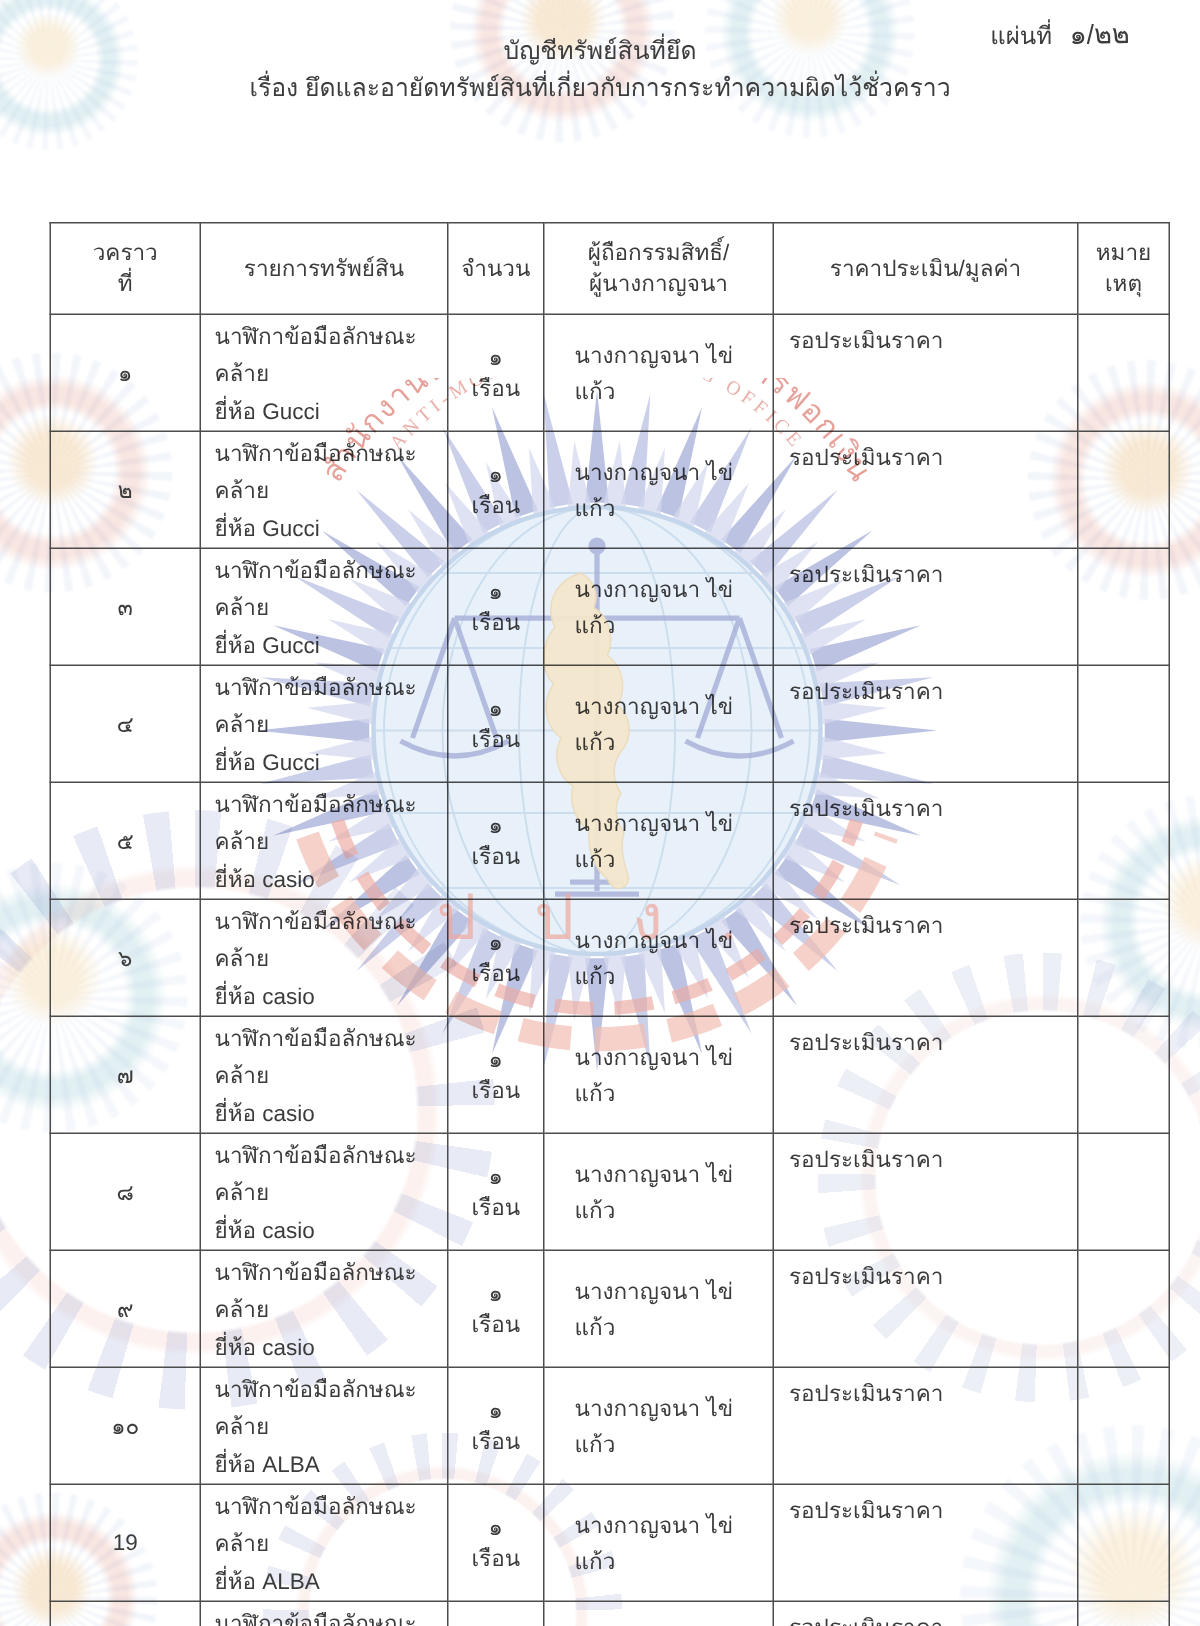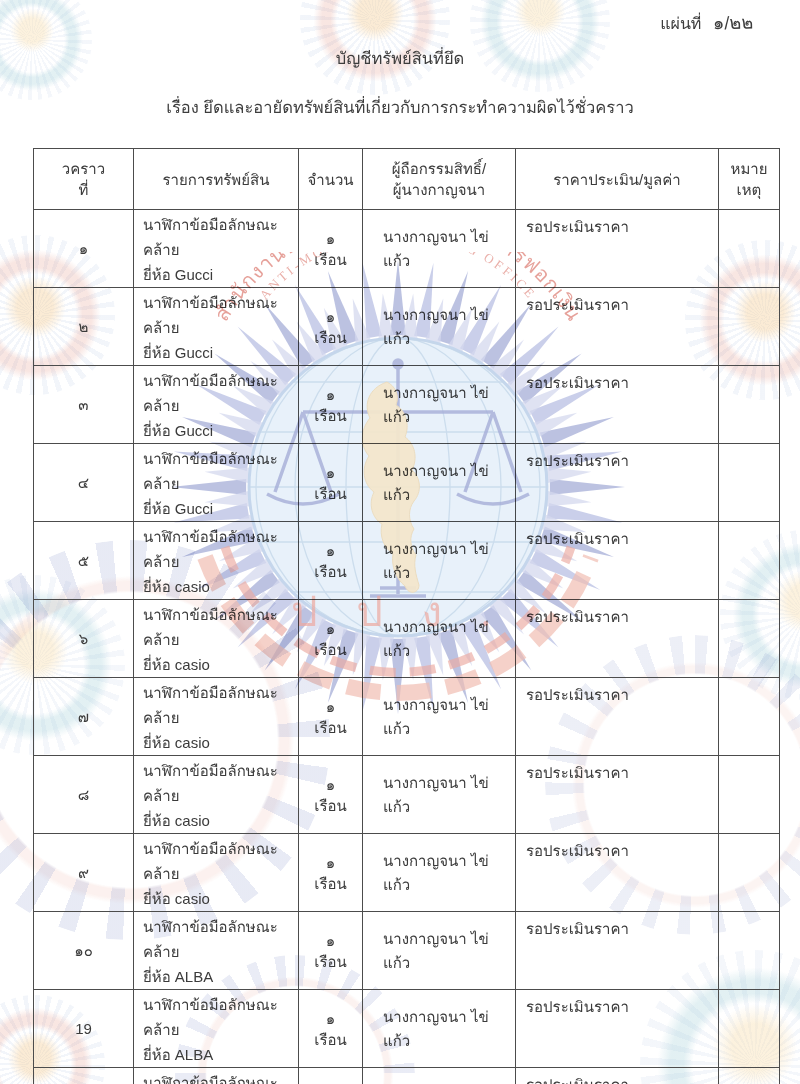--- a/index.html
+++ b/index.html
@@ -28,21 +28,21 @@
     position:absolute;border-radius:50%;pointer-events:none;z-index:0;
     background:
       repeating-conic-gradient(rgba(125,140,198,.30) 0 5deg, rgba(0,0,0,0) 5deg 14deg),
       radial-gradient(circle, rgba(0,0,0,0) 48%, rgba(228,140,120,.20) 50% 56%, rgba(0,0,0,0) 58%);
     -webkit-mask:radial-gradient(circle, rgba(0,0,0,0) 52%, #000 53% 73%, rgba(0,0,0,0) 74%);
     mask:radial-gradient(circle, rgba(0,0,0,0) 52%, #000 53% 73%, rgba(0,0,0,0) 74%);
   }
   
   .sheet-no{position:absolute;top:8px;right:40px;font-size:16px;z-index:1;}
   .doc-header{position:absolute;top:22px;left:0;width:100%;text-align:center;z-index:1;}
-  .hdr-line{font-size:16.5px;line-height:25px;white-space:nowrap;margin-top:24px;}
+  .hdr-line{font-size:16.5px;line-height:25px;white-space:nowrap;}
   .hw{display:inline-block;padding:0 7px;font-size:18px;transform:rotate(-1deg);}
   
   .tbl-wrap{position:absolute;left:33px;top:148px;z-index:1;}
   table.assets{border-collapse:collapse;table-layout:fixed;width:746px;background:transparent;}
   .assets th,.assets td{border:1px solid #4c4c4c;font-weight:normal;font-size:15px;color:#3b3b3b;overflow:hidden;}
   .assets th{height:56px;text-align:center;vertical-align:middle;white-space:pre-line;line-height:21px;padding:2px;}
   .assets td{height:51px;}
   td.c-no{text-align:center;vertical-align:middle;}
   td.c-desc{vertical-align:top;padding:2px 4px 0 9px;white-space:pre-line;line-height:25px;}
   td.c-qty{text-align:center;vertical-align:middle;white-space:pre-line;line-height:21px;}

